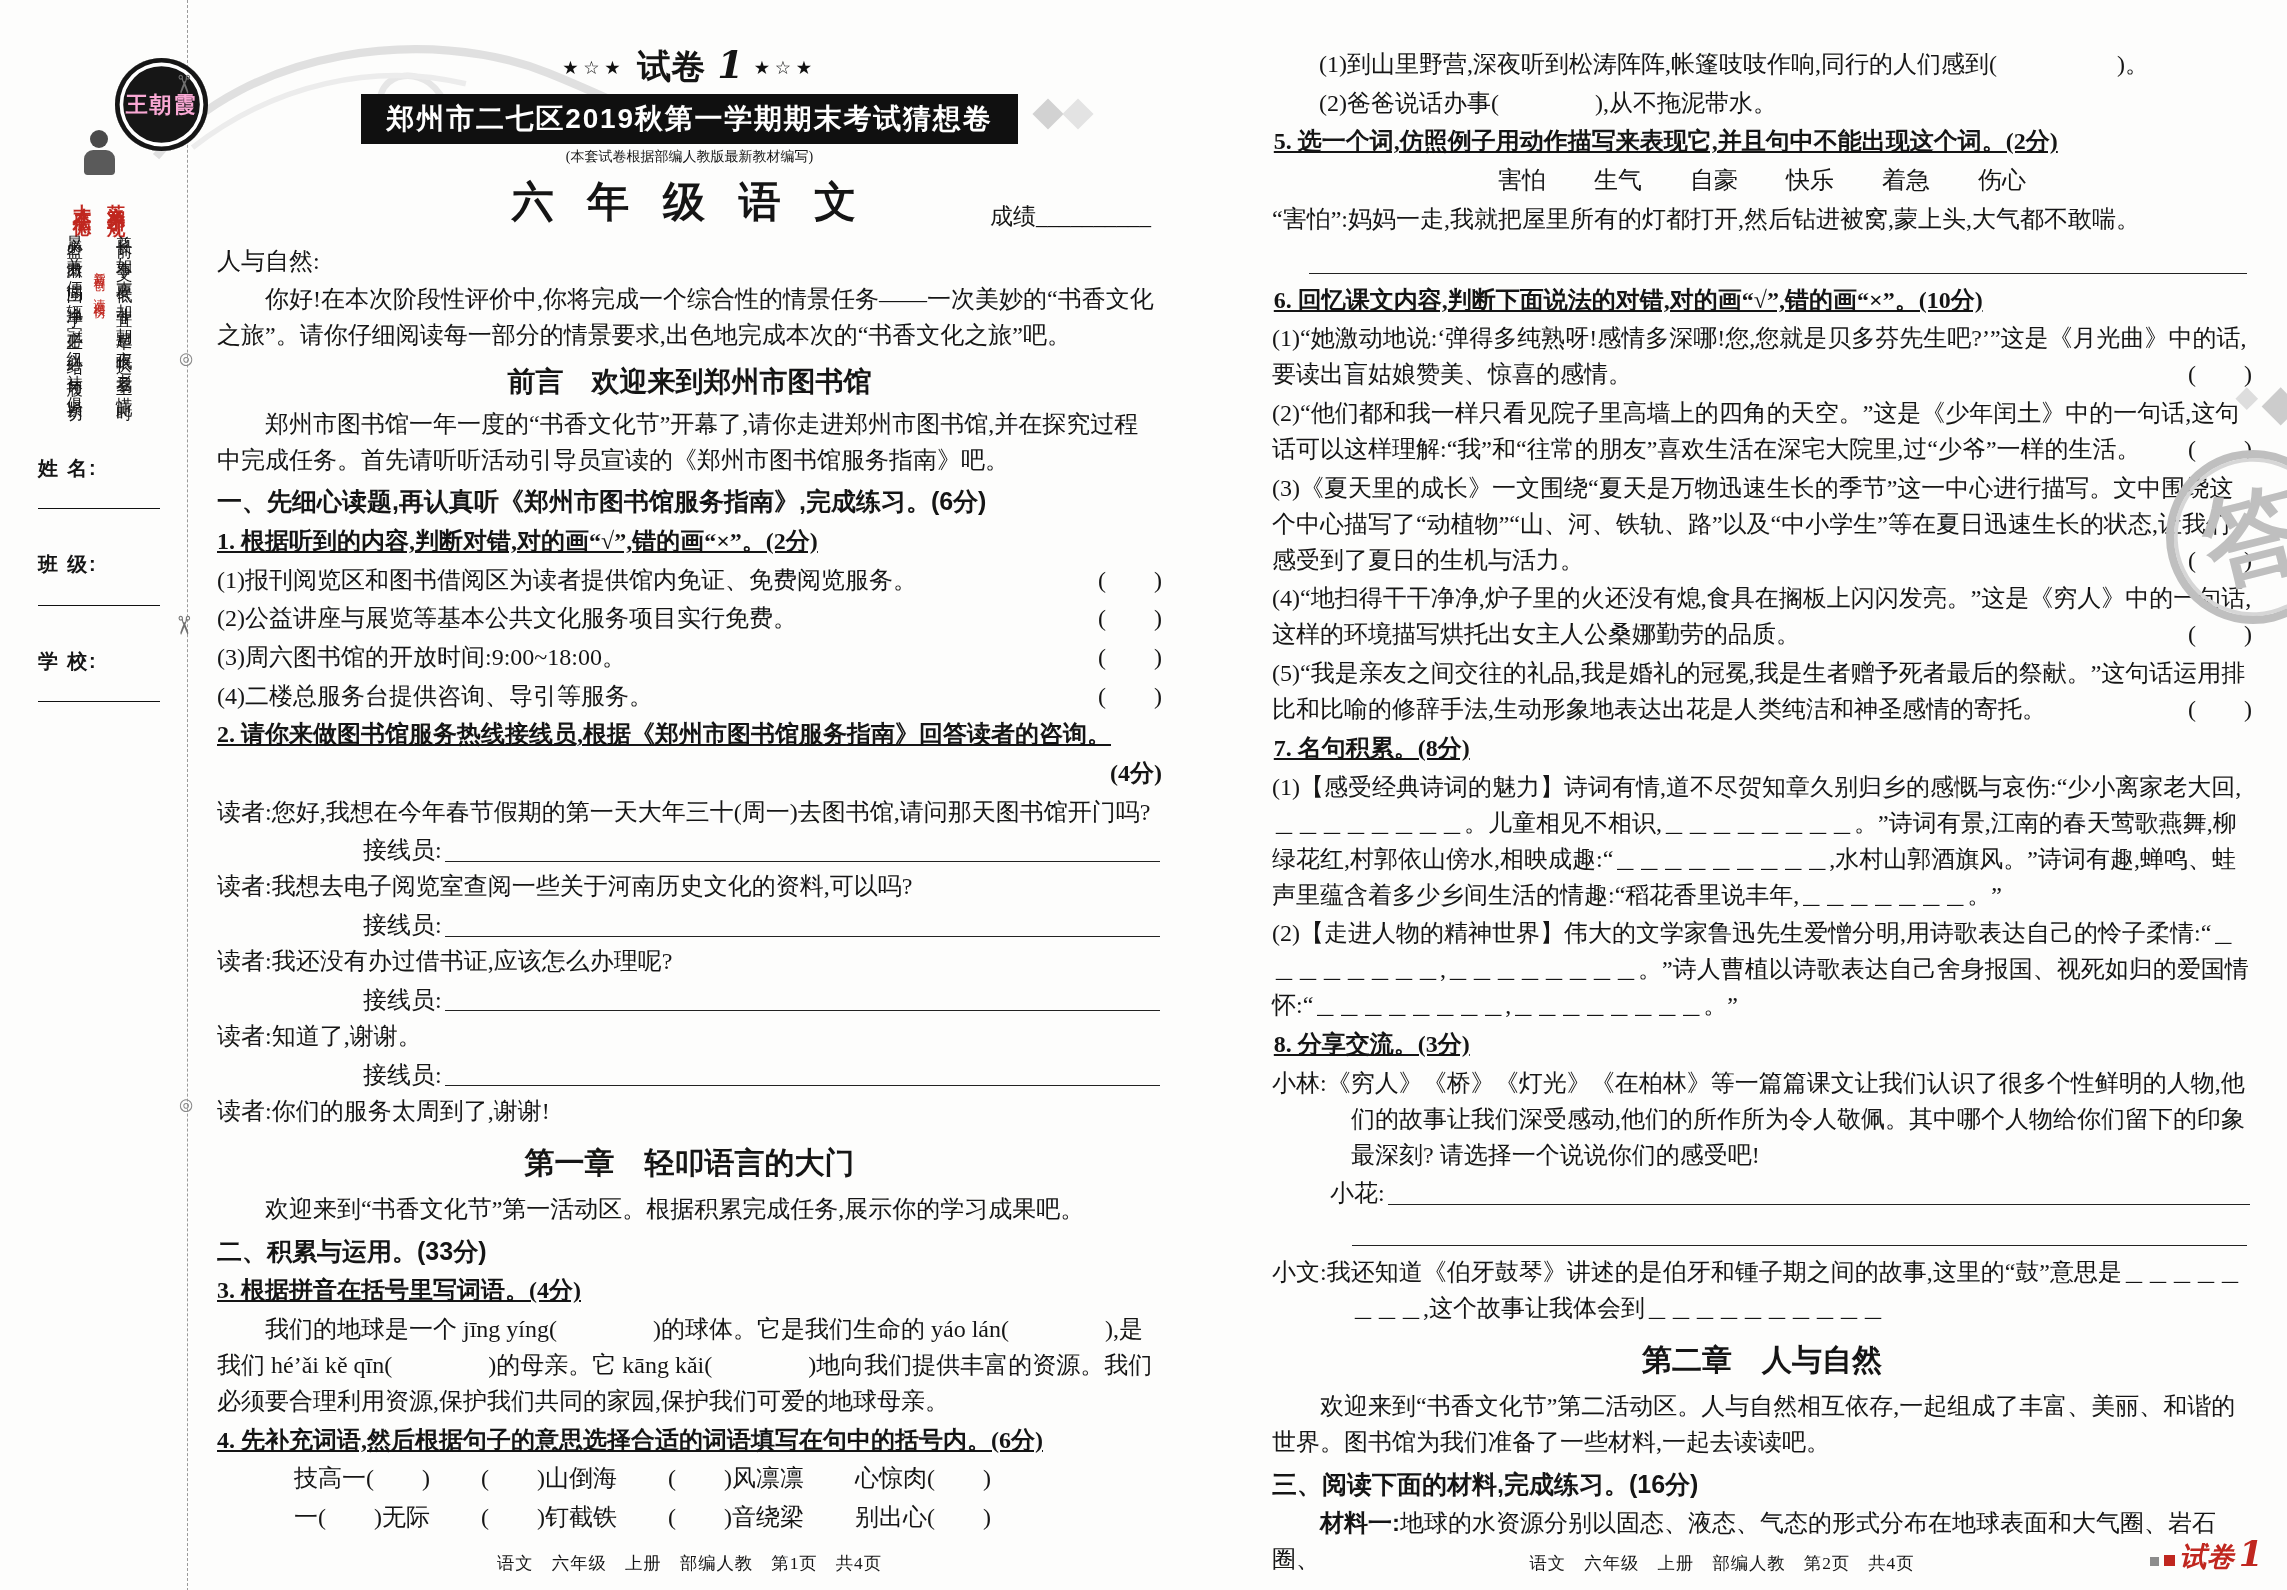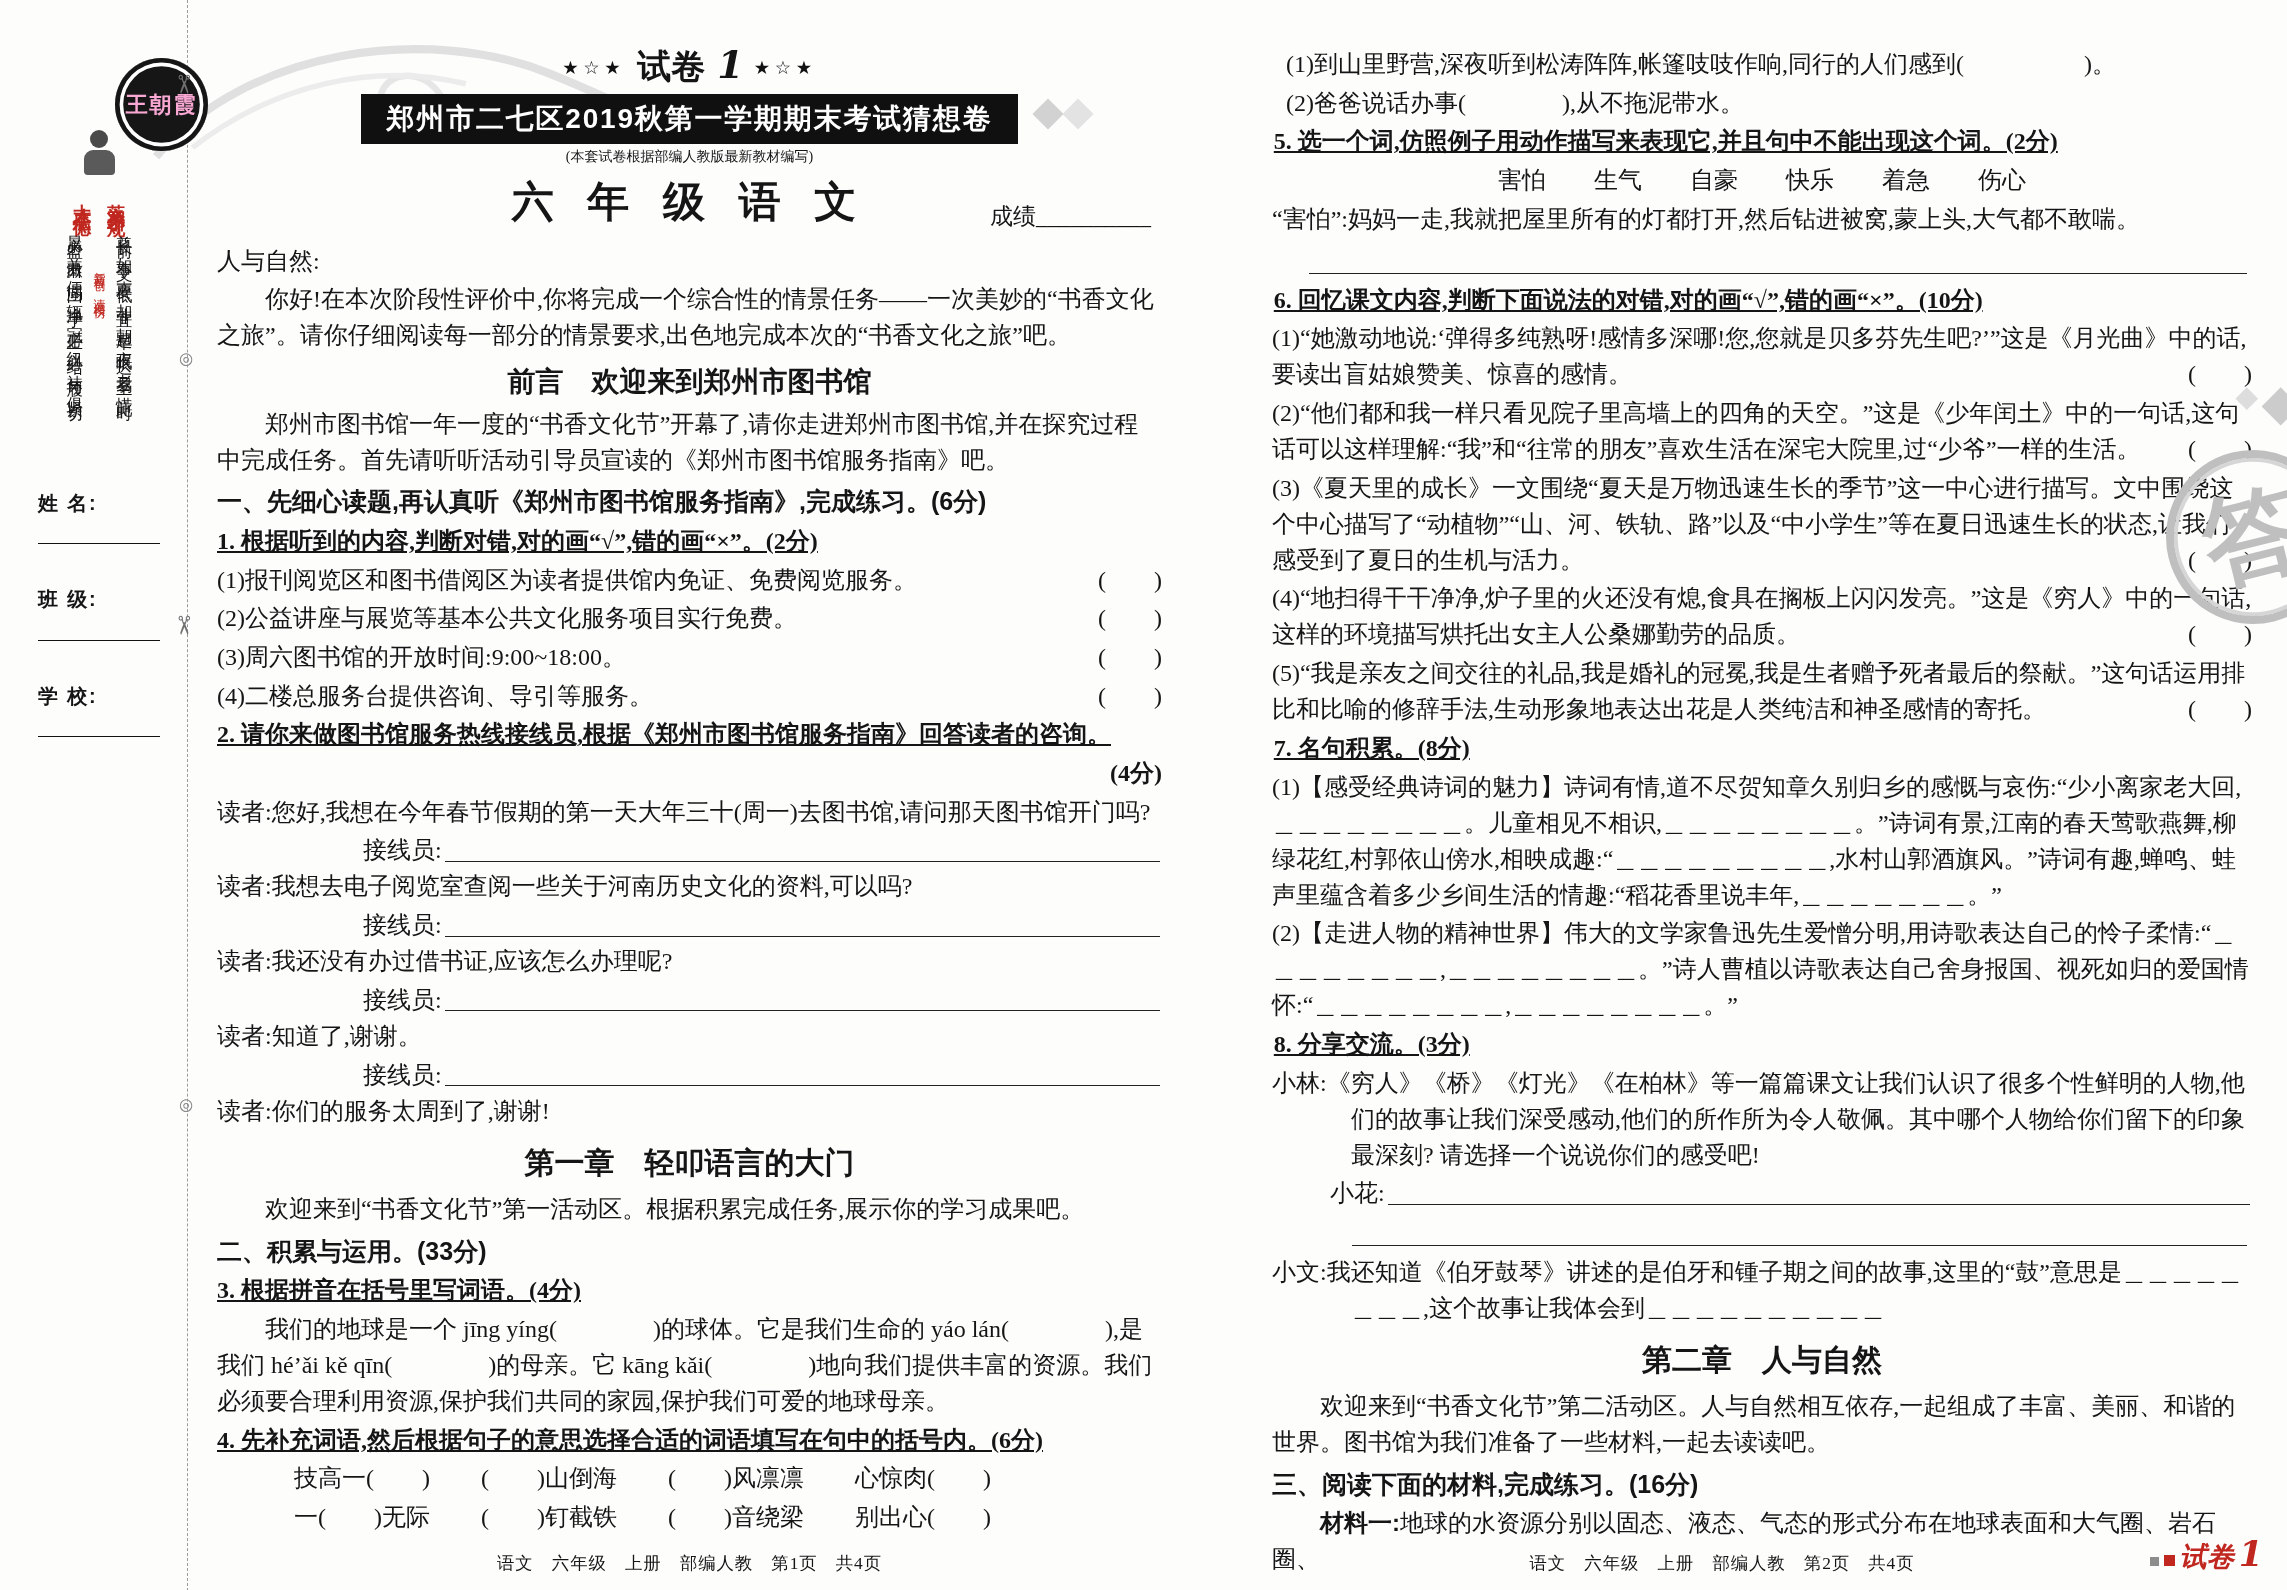--- a/index.html
+++ b/index.html
@@ -31,21 +31,21 @@
   .figure { width:37px; height:48px; }
   .fig-head { width:18.3px; height:18.3px; border-radius:50%; background:#4a4a4a; margin:0 auto; }
   .fig-body { width:31px; height:25px; border-radius:9.1px 9.1px 3.7px 3.7px; background:#5a5a5a; margin:1.8px auto 0; }
   .vtext { writing-mode:vertical-rl; text-orientation:upright; letter-spacing:3.7px; }
   .red { color:#c0271f; }
   .slogan { display:flex; gap:9.1px; margin:11px 0 14.6px; font-weight:bold; font-size:18.3px; }
   .verse { display:flex; gap:27.4px; position:relative; }
   .vcol { display:flex; flex-direction:column; gap:12px; align-items:center; }
   .vcol .vtext { font-size:16.4px; }
   .vwm { position:absolute; left:50%; top:40px; transform:translateX(-50%); writing-mode:vertical-rl; text-orientation:upright; font-size:12px; letter-spacing:2.7px; color:#c0271f; }
-  .fields { margin-top:95px; width:122px; }
+  .fields { margin-top:60px; width:122px; }
   .field { margin-bottom:42px; }
   .flabel { font-size:20px; font-weight:bold; letter-spacing:1.8px; font-family:"Liberation Sans",sans-serif; }
   .fline { border-bottom:1.8px solid #111; height:27.4px; width:100%; }
   
   .binding { position:absolute; left:187px; top:0; bottom:0; border-left:1.8px dashed #9a9a9a; z-index:1; }
   .scissors { position:absolute; left:173px; font-size:25.6px; color:#707070; transform:rotate(90deg); z-index:2; }
   .bmark { position:absolute; left:179px; font-size:16.4px; color:#8a8a8a; z-index:2; }
   
   .page { position:absolute; z-index:1; }
   .page-left  { left:217px; top:42px;  width:945px; }
@@ -67,21 +67,21 @@
   .grade-row { position:relative; text-align:center; margin-top:7.3px; height:58px; }
   .grade { font-size:42px; font-weight:bold; letter-spacing:11px; font-family:"Liberation Sans",sans-serif; }
   .score { position:absolute; right:11px; bottom:0; font-size:23px; }
   
   .sec { font-size:25px; font-weight:bold; margin:7.3px 0 4.6px 0; font-family:"Liberation Sans",sans-serif; }
   .chapter { text-align:center; font-size:30px; font-weight:bold; margin:14.6px 0 7.3px 0; font-family:"Liberation Sans",sans-serif; }
   .preface-h { text-align:center; font-size:28px; font-weight:bold; margin:9.1px 0 5.5px 0; font-family:"Liberation Sans",sans-serif; }
   .stem { font-weight:bold; margin-left:31px;text-decoration:underline; }
   .page-right .stem { margin-left:1.8px; }
   .item { margin-left:58px; }
-  .page-right .item { margin-left:14px; }
+  .page-right .item { margin-left:47px; }
   .judge { margin-left:58px; }
   .page-right .judge { margin-left:0; }
   .judge .slot { float:right; }
   .judge::after { content:""; display:block; clear:both; }
   .points { text-align:right; font-weight:bold; margin-right:7.3px; }
   .dialog { margin-left:146px; }
   .blank-row { display:flex; margin-left:146px; height:36px; align-items:flex-end; font-size:24px; }
   .blank-row span { white-space:nowrap; line-height:1.5; }
   .blank-row .bline { flex:1; border-bottom:1.8px solid #222; margin:0 1.8px 6.4px 3.7px; }
   .qbody { margin-left:58px; }

